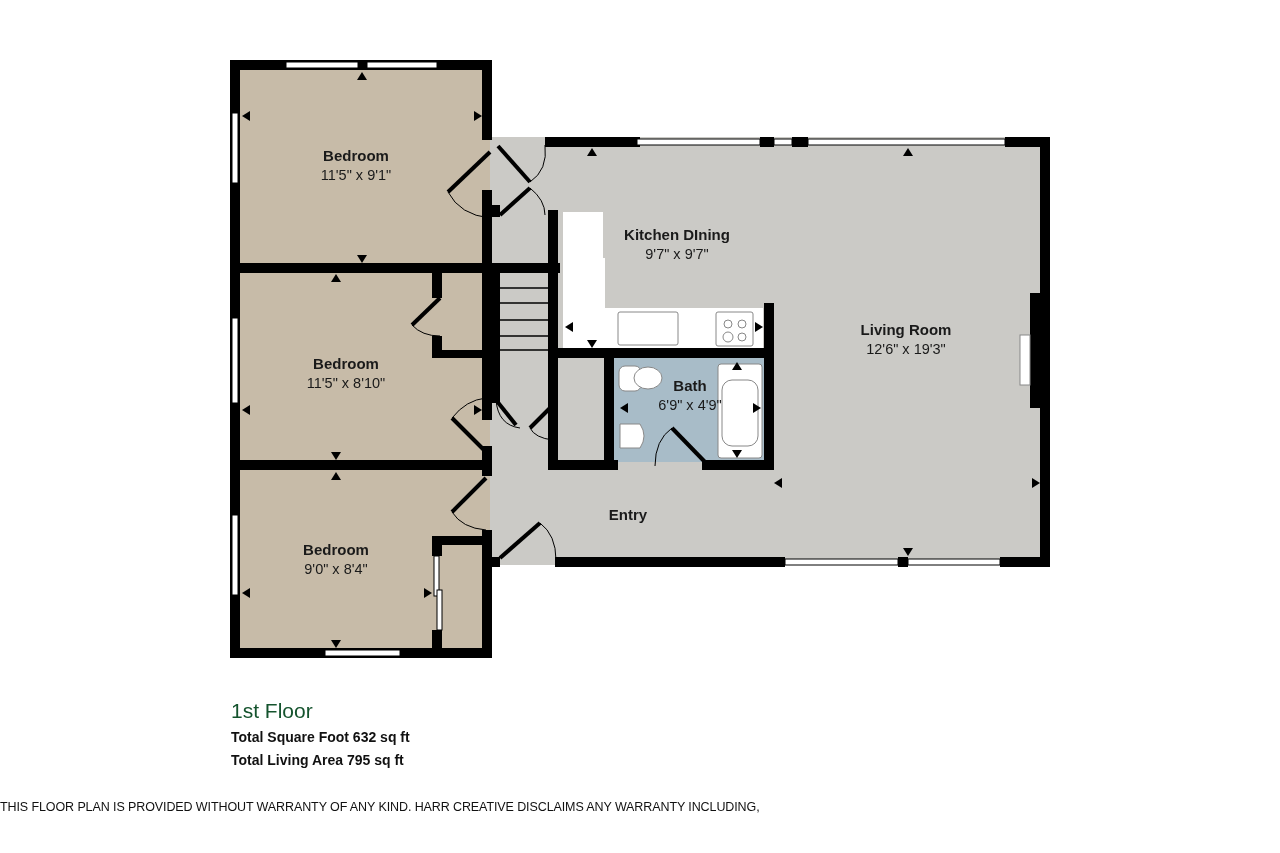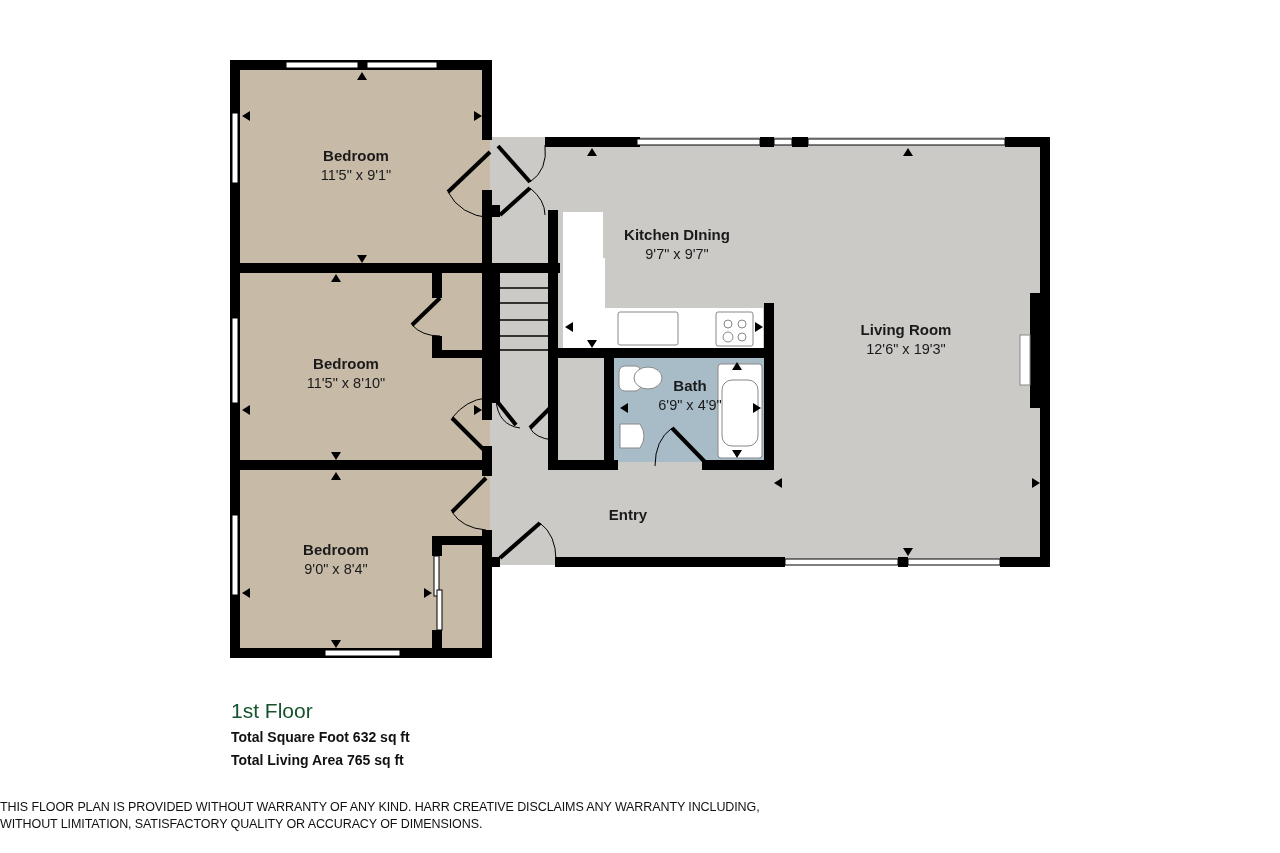--- a/index.html
+++ b/index.html
@@ -180,18 +180,17 @@
     <text class="room-name" x="690" y="391">Bath</text>
     <text class="room-dim" x="690" y="410">6'9" x 4'9"</text>
     <text class="room-name" x="906" y="335">Living Room</text>
     <text class="room-dim" x="906" y="354">12'6" x 19'3"</text>
     <text class="room-name" x="628" y="520">Entry</text>
   </g>
 </svg>
 
 <div class="floor-title">1st Floor</div>
 <div class="total-line" style="top:729px">Total Square Foot 632 sq ft</div>
-<div class="total-line" style="top:752px">Total Living Area 765 sq ft</div>
+<div class="total-line" style="top:752px">Total Living Area 795 sq ft</div>
 
 <div class="disclaimer">
   <div>THIS FLOOR PLAN IS PROVIDED WITHOUT WARRANTY OF ANY KIND. HARR CREATIVE DISCLAIMS ANY WARRANTY INCLUDING,</div>
-  <div>WITHOUT LIMITATION, SATISFACTORY QUALITY OR ACCURACY OF DIMENSIONS.</div>
 </div>
 
 </body></html>

